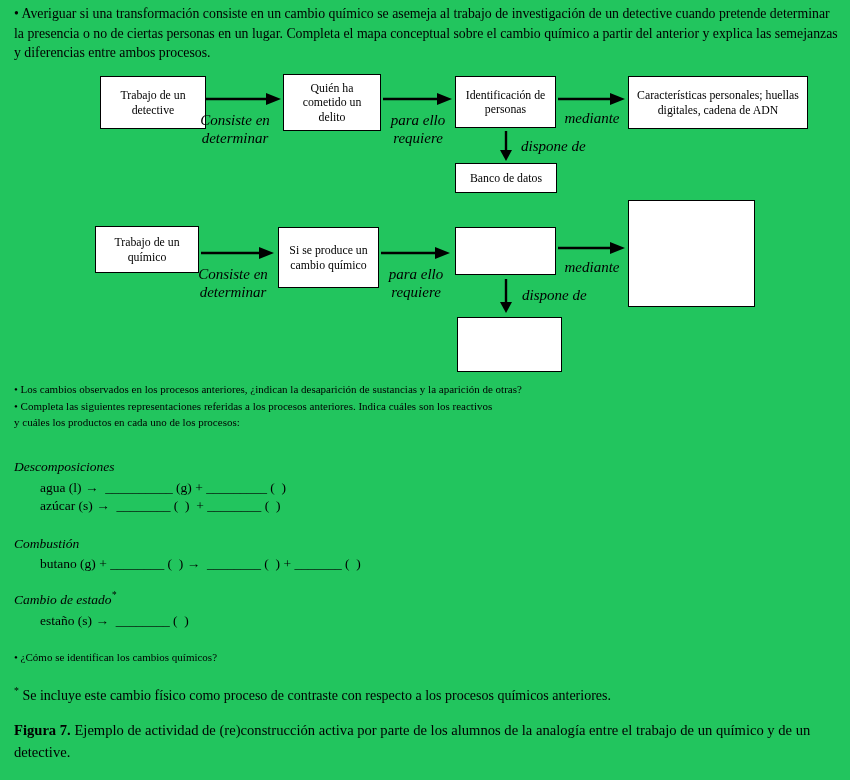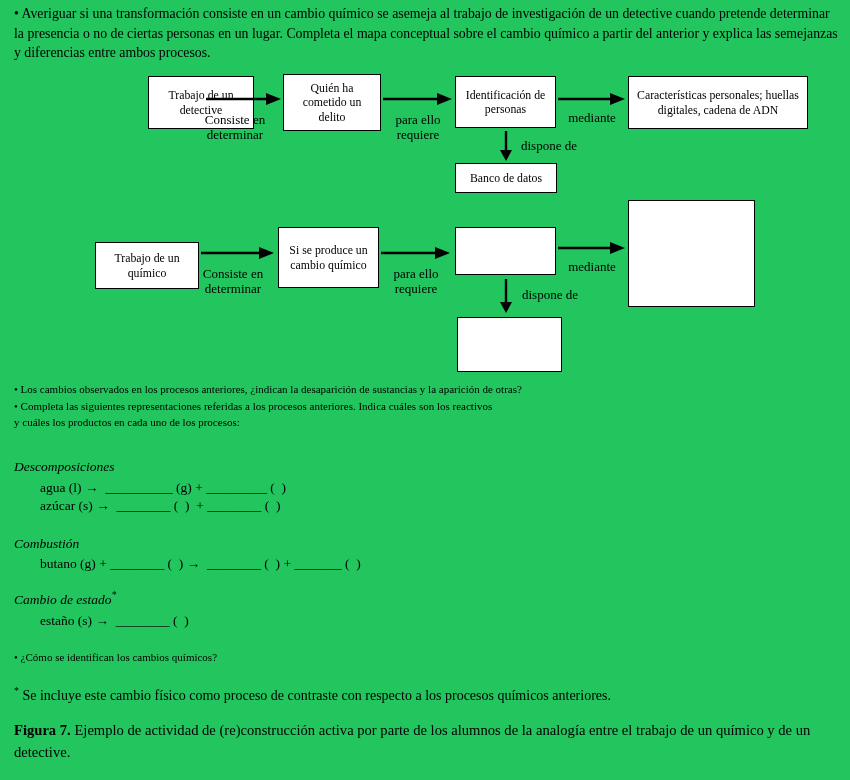--- a/index.html
+++ b/index.html
@@ -22,40 +22,41 @@
     position: absolute;
     border: 1.2px solid #000;
     display: flex; align-items: center; justify-content: center;
     text-align: center;
     font-size: 11.8px; line-height: 1.22;
     padding: 2px 4px;
     background: #fff;
   }
   .alabel {
     position: absolute;
-    font-size: 13px; line-height: 1.18;
+    font-style: italic;
+    font-size: 15px; line-height: 1.18;
     text-align: center;
   }
   .alabel.left { text-align: left; }
   .arrow { position: absolute; }
   .textline { position: absolute; font-size: 11px; line-height: 1.3; }
   .eqtitle { position: absolute; font-style: italic; font-size: 13.5px; }
   .eq { position: absolute; font-size: 13.5px; white-space: pre; }
   .footnote { position: absolute; font-size: 14px; }
   .caption { position: absolute; font-size: 14.6px; line-height: 1.5; margin: 0; }
   sup { font-size: 0.7em; }
 </style>
 </head>
 <body>
 
 <div class="page">
 
   <p class="intro">• Averiguar si una transformación consiste en un cambio químico se asemeja al trabajo de investigación de un detective cuando pretende determinar la presencia o no de ciertas personas en un lugar. Completa el mapa conceptual sobre el cambio químico a partir del anterior y explica las semejanzas y diferencias entre ambos procesos.</p>
 
-  <div class="box" style="left:100px; top:76px; width:106px; height:53px;margin-left:48px;">Trabajo de un detective</div>
+  <div class="box" style="left:100px; top:76px; width:106px; height:53px;">Trabajo de un detective</div>
 
   <svg class="arrow" style="left:206px; top:91px;" width="76" height="16">
     <line x1="0" y1="8" x2="61" y2="8" stroke="#000" stroke-width="2.4"></line>
     <polygon points="60,2 75,8 60,14" fill="#000"></polygon>
   </svg>
   <div class="alabel" style="left:197px; top:112px; width:76px;">Consiste en determinar</div>
 
   <div class="box" style="left:283px; top:74px; width:98px; height:57px;">Quién ha cometido un delito</div>
 
   <svg class="arrow" style="left:383px; top:91px;" width="70" height="16">
@@ -75,21 +76,21 @@
   <div class="box" style="left:628px; top:76px; width:180px; height:53px;">Características personales; huellas digitales, cadena de ADN</div>
 
   <svg class="arrow" style="left:498px; top:131px;" width="16" height="31">
     <line x1="8" y1="0" x2="8" y2="20" stroke="#000" stroke-width="2.4"></line>
     <polygon points="2,19 14,19 8,30" fill="#000"></polygon>
   </svg>
   <div class="alabel left" style="left:521px; top:138px; width:80px;">dispone de</div>
 
   <div class="box" style="left:455px; top:163px; width:102px; height:30px;">Banco de datos</div>
 
-  <div class="box" style="left:95px; top:242px; width:104px; height:47px;">Trabajo de un químico</div>
+  <div class="box" style="left:95px; top:226px; width:104px; height:47px;">Trabajo de un químico</div>
 
   <svg class="arrow" style="left:201px; top:245px;" width="74" height="16">
     <line x1="0" y1="8" x2="59" y2="8" stroke="#000" stroke-width="2.4"></line>
     <polygon points="58,2 73,8 58,14" fill="#000"></polygon>
   </svg>
   <div class="alabel" style="left:195px; top:266px; width:76px;">Consiste en determinar</div>
 
   <div class="box" style="left:278px; top:227px; width:101px; height:61px;">Si se produce un cambio químico</div>
 
   <svg class="arrow" style="left:381px; top:245px;" width="70" height="16">

